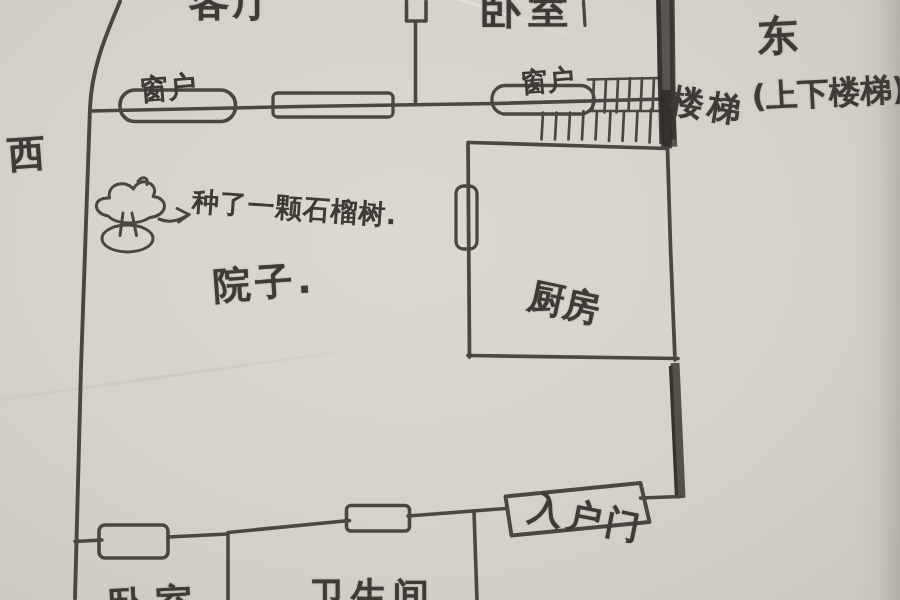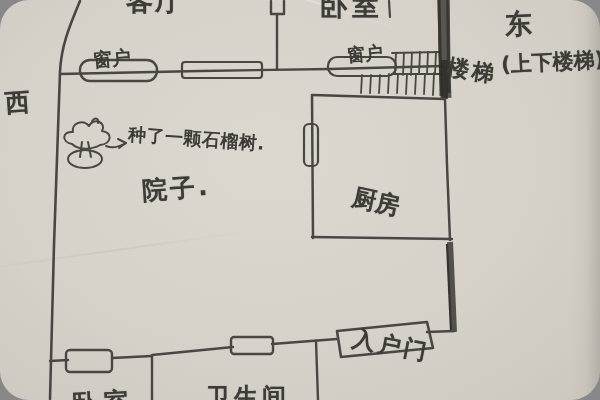--- a/index.html
+++ b/index.html
@@ -3,21 +3,20 @@
 <meta charset="utf-8">
 <style>
   html,body{margin:0;padding:0;background:#888;}
   #stage{
     position:relative;width:600px;height:400px;overflow:hidden;
     background:
       linear-gradient(to left, rgba(60,55,48,.18) 0px, rgba(60,55,48,.04) 14px, rgba(60,55,48,0) 30px),
       radial-gradient(ellipse at 45% 40%, #dcd8d0 0%, #d6d2ca 55%, #ccc8c0 100%);
     font-family:"DejaVu Sans","Liberation Sans",sans-serif;
     color:#3b3935;
-    border-radius:29px;
   }
   .crease{position:absolute;pointer-events:none;}
   .lbl{position:absolute;white-space:nowrap;color:#3e3b36;}
   .pencil-soft{text-shadow:0 0 1px rgba(62,59,54,.55);}
   svg{position:absolute;left:0;top:0;}
   .stroke{stroke:#4a4742;stroke-linecap:round;stroke-linejoin:round;fill:none;}
 </style>
 </head>
 <body>
 

